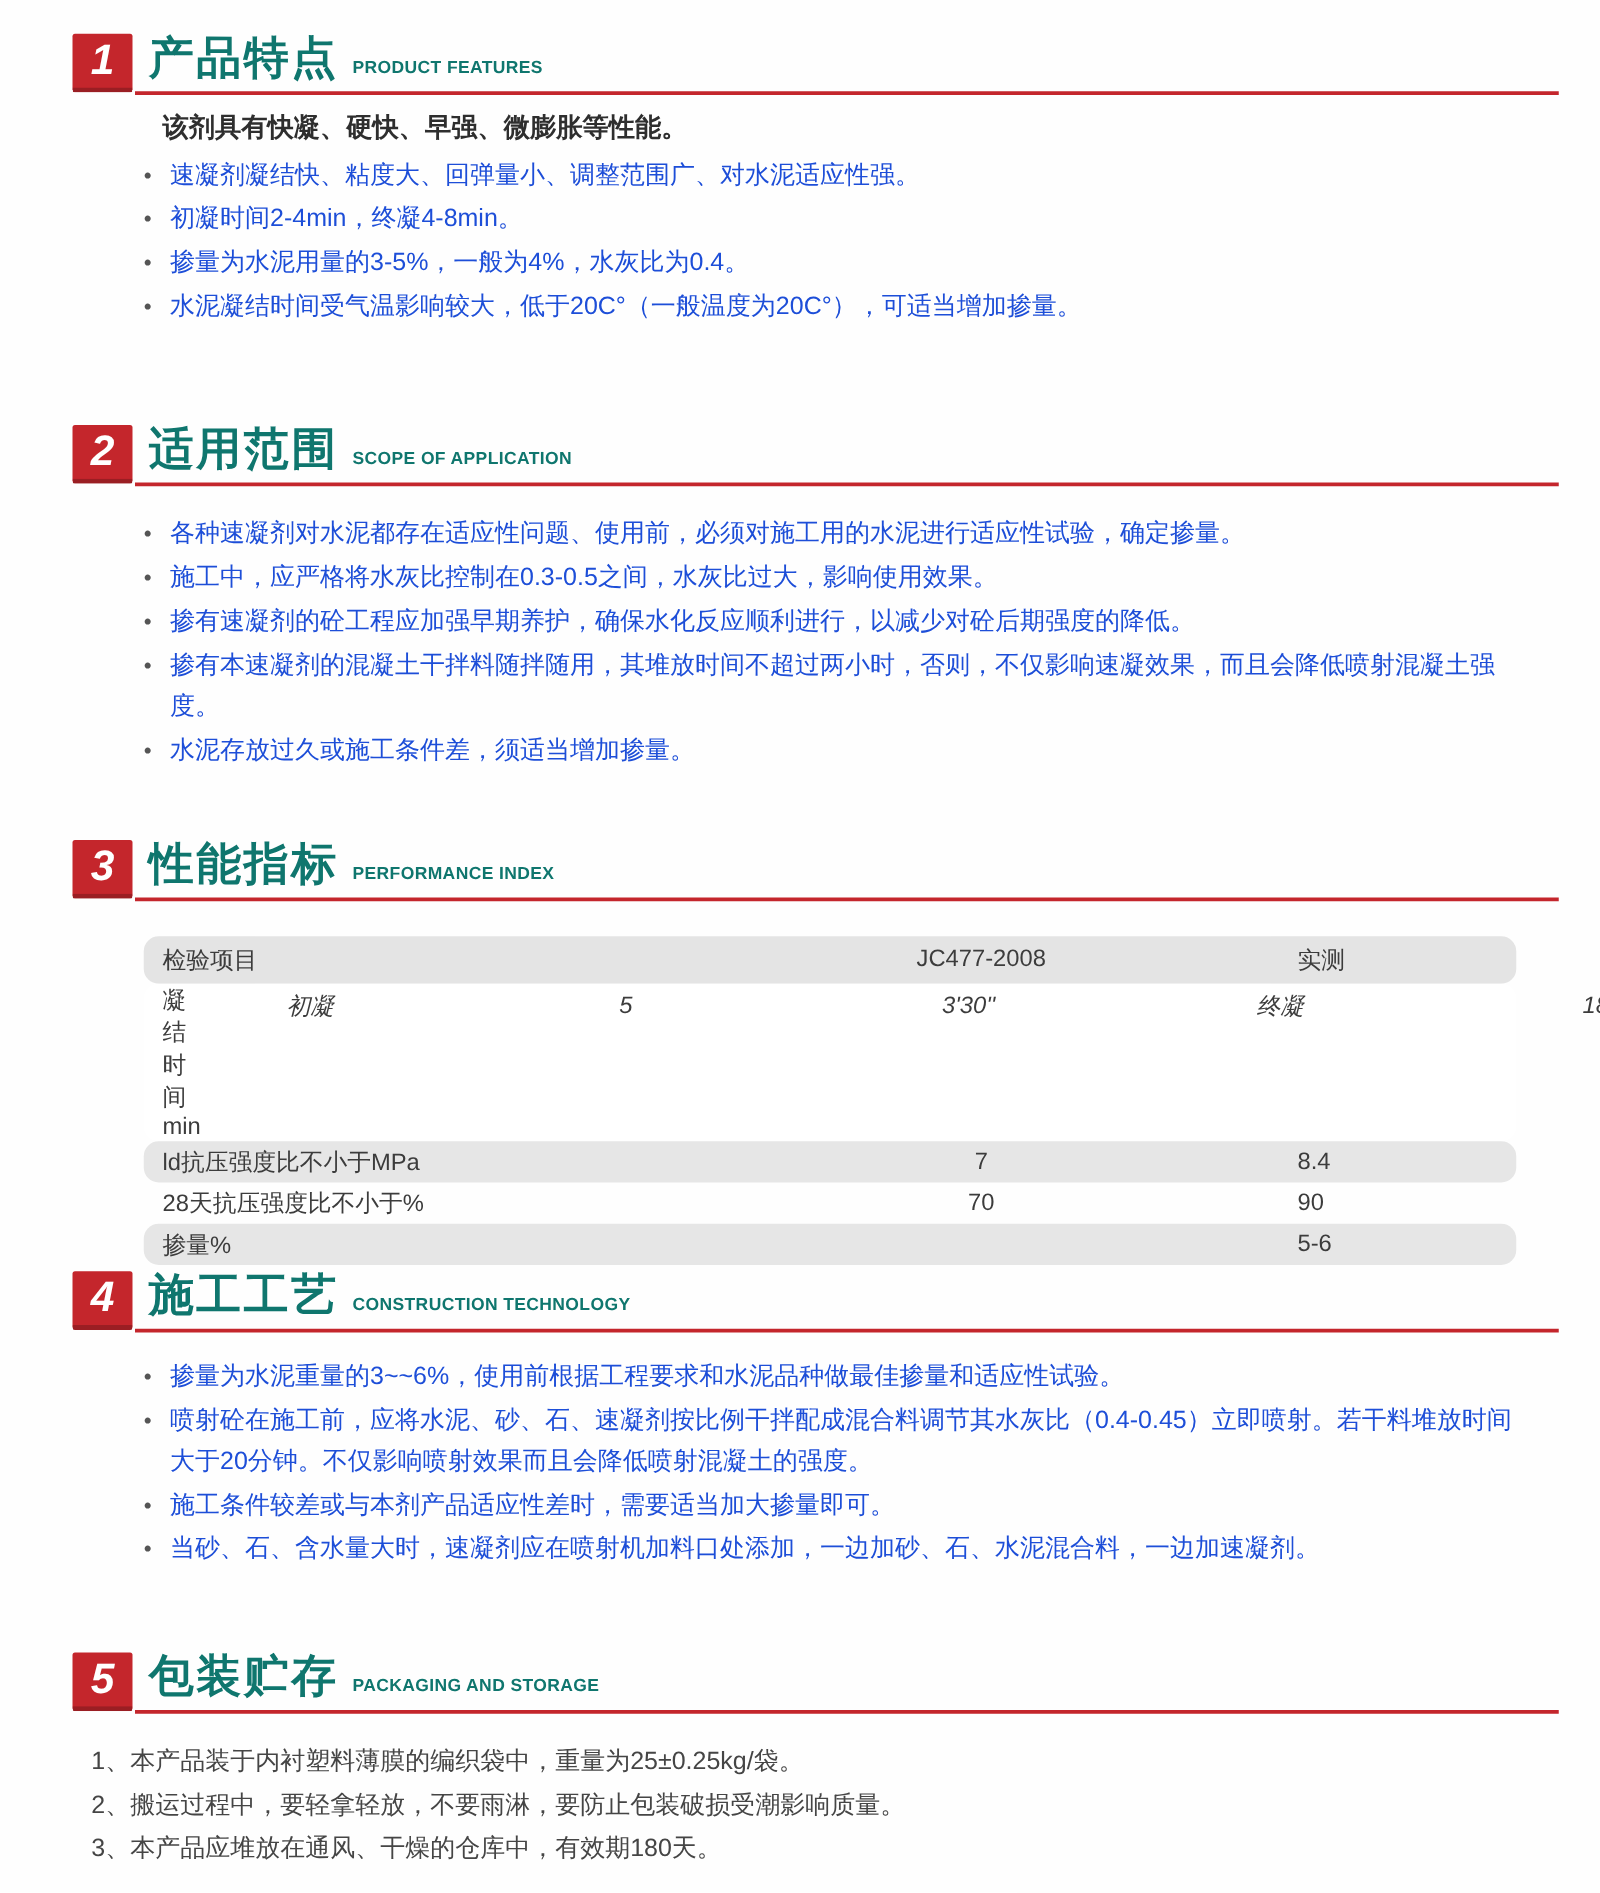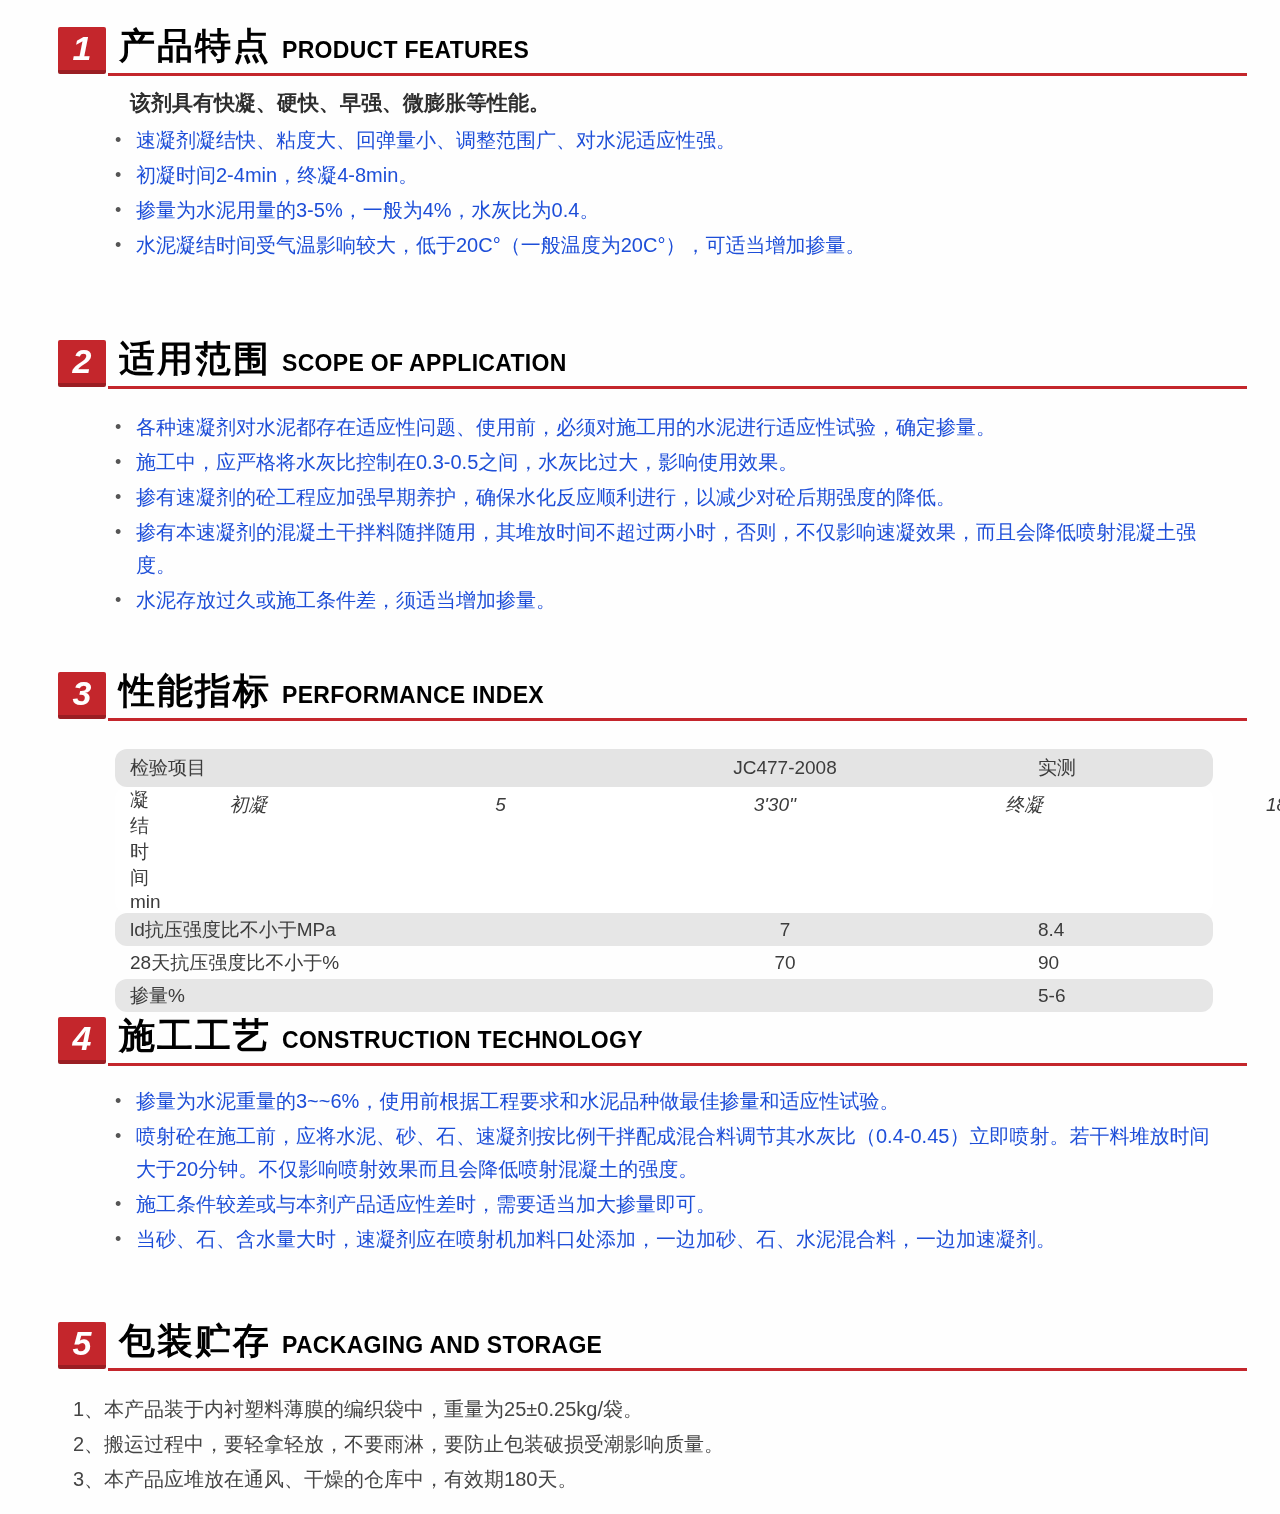--- a/index.html
+++ b/index.html
@@ -9,23 +9,23 @@
   
   .section{position:absolute;left:0;width:1280px;}
   .sec-header{position:relative;height:49px;}
   .num-box{
     position:absolute;left:58px;top:0;width:48px;height:43px;
     background:#c4262c;border-bottom:4px solid #9a1e23;border-radius:2px;
     color:#ffffff;font-size:34px;font-weight:bold;font-style:italic;
     display:flex;align-items:center;justify-content:center;
   }
   .sec-underline{position:absolute;left:108px;right:33px;bottom:0;height:3px;background:#c4262c;}
-  .sec-titles{position:absolute;left:119px;bottom:5px;display:flex;align-items:baseline;gap:11px;color:#000000;white-space:nowrap;}
+  .sec-titles{position:absolute;left:119px;bottom:5px;display:flex;align-items:baseline;gap:11px;color:#0f766e;white-space:nowrap;}
   .sec-title-zh{font-size:36px;font-weight:900;letter-spacing:2px;}
-  .sec-title-en{font-size:23px;font-weight:bold;letter-spacing:0.3px;}
+  .sec-title-en{font-size:14px;font-weight:bold;letter-spacing:0.3px;}
 
   
   .intro-line{margin:13px 0 0 130px;font-size:21px;font-weight:bold;color:#2e2e2e;line-height:28px;}
   .bullets{margin-left:113px;width:1105px;}
   .bullet{position:relative;padding-left:23px;font-size:20px;color:#1d4ed8;line-height:33px;margin-bottom:2px;}
   .bullet::before{content:"\2022";position:absolute;left:2px;top:0;color:#555555;font-size:18px;}
   .numbered{margin-left:73px;width:1105px;}
   .num-item{font-size:20px;color:#454545;line-height:35px;}
 
   

